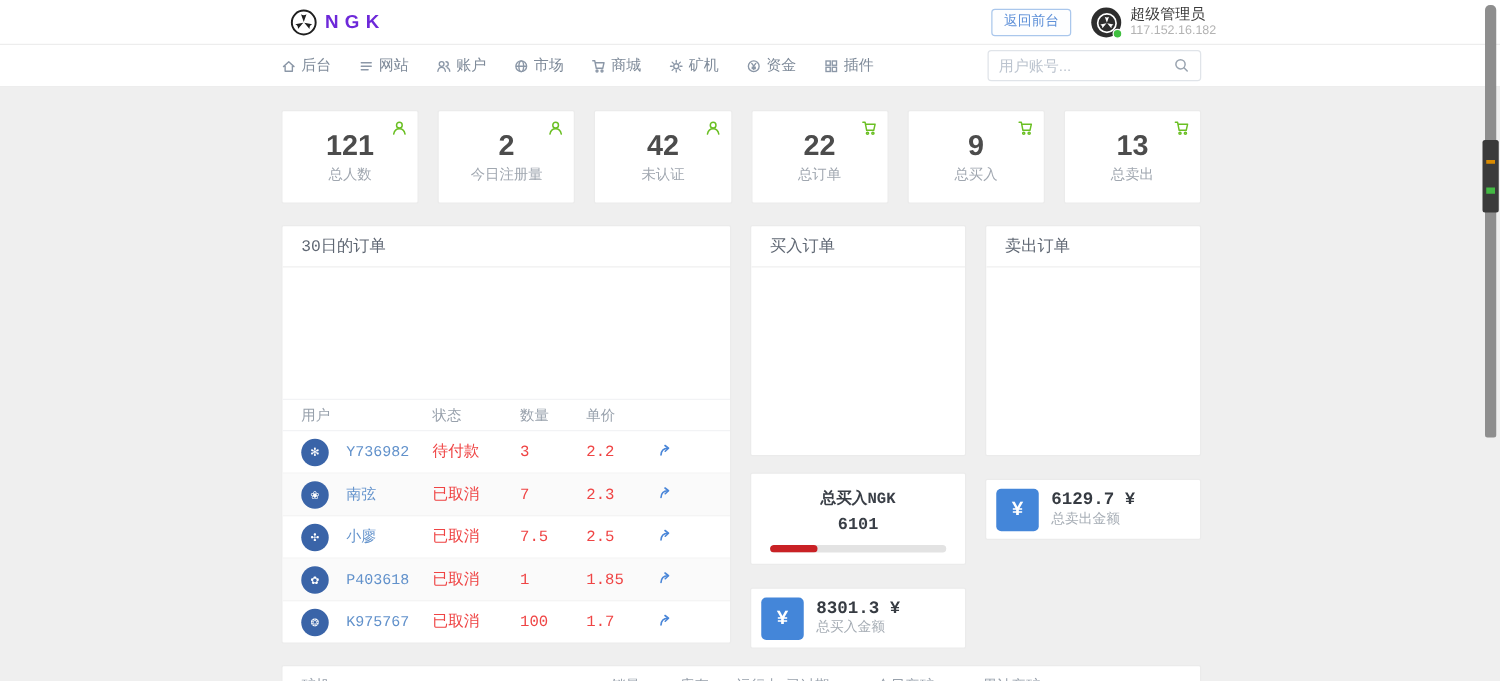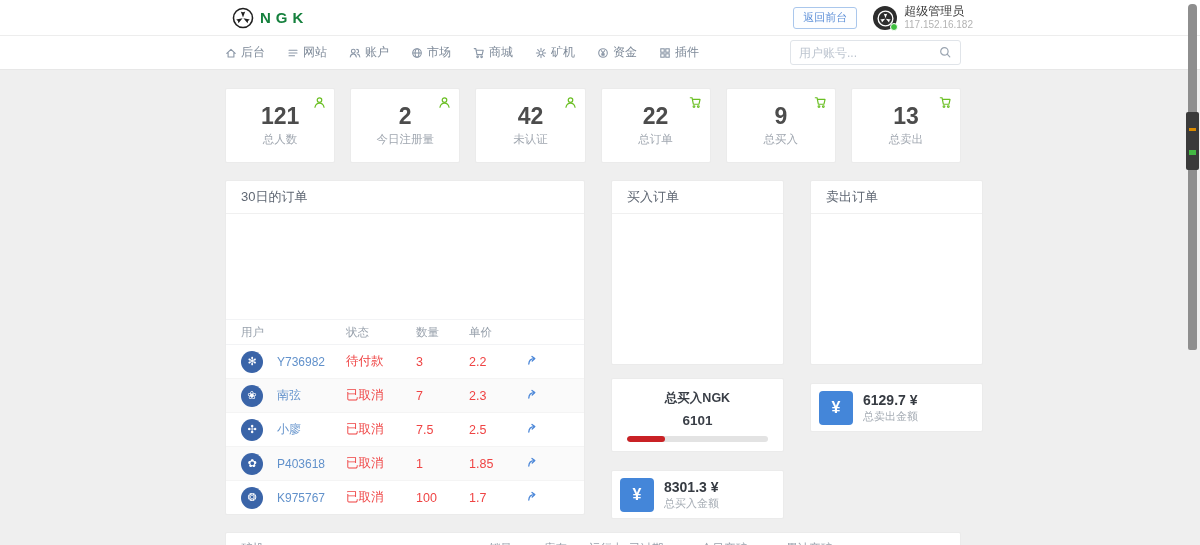--- a/index.html
+++ b/index.html
@@ -8,21 +8,21 @@
     font-family:"Liberation Sans","DejaVu Sans",sans-serif;
     background:#efefef; color:#333; position:relative;
   }
   
   .topbar {
     height:36px; background:#fff; border-bottom:1px solid #ededed;
     display:flex; align-items:center; position:relative;
   }
   .brand { display:flex; align-items:center; margin-left:232px; color:#1f1f1f; }
   .brand svg { display:block; }
-  .brand-text { font-size:15px; font-weight:700; letter-spacing:5px; margin-left:6px; color:#15803d; }
+  .brand-text { font-size:15px; font-weight:700; letter-spacing:5px; margin-left:6px; color:#6d28d9; }
   .topbar-right { position:absolute; right:227px; top:0; height:36px; display:flex; align-items:center; }
   .back-btn {
     font-size:11px; color:#5e90d8; background:#fdfeff; border:1px solid #aac7ec;
     border-radius:3px; padding:3px 9px; cursor:pointer; line-height:1.2;
   }
   .admin-box { display:flex; align-items:center; margin-left:16px; }
   .admin-avatar {
     width:24px; height:24px; border-radius:50%; background:#2d2d2d; position:relative;
     display:flex; align-items:center; justify-content:center; color:#fff;
   }
@@ -57,21 +57,21 @@
   .main { margin-left:225px; width:736px; padding-top:18px; }
   .stats { display:flex; gap:15px; }
   .stat-card {
     flex:1; height:75px; background:#fff; border:1px solid #ebebeb; border-radius:2px;
     position:relative; display:flex; flex-direction:column; align-items:center; justify-content:center;
   }
   .stat-card .cicon { position:absolute; top:7px; right:8px; color:#6abf23; display:flex; }
   .stat-value { font-size:23px; font-weight:700; color:#4c4c4c; line-height:1.1; }
   .stat-label { font-size:11.5px; color:#a0a7b0; margin-top:3px; }
   
-  .panels { display:flex; gap:26px; margin-top:17px; }
+  .panels { display:flex; gap:15px; margin-top:17px;font-family:Liberation Mono, monospace; }
   .panel {
     background:#fff; border:1px solid #ebebeb; border-radius:2px; overflow:hidden;
   }
   .panel-hd {
     height:33px; border-bottom:1px solid #f0f0f0; display:flex; align-items:center;
     padding:0 15px; font-size:13px; color:#5f6773;
   }
   .orders-panel { width:360px; height:335px; flex:none; }
   .chart-empty { height:105px; }
   .col-stack { width:173px; flex:none; display:flex; flex-direction:column; }

